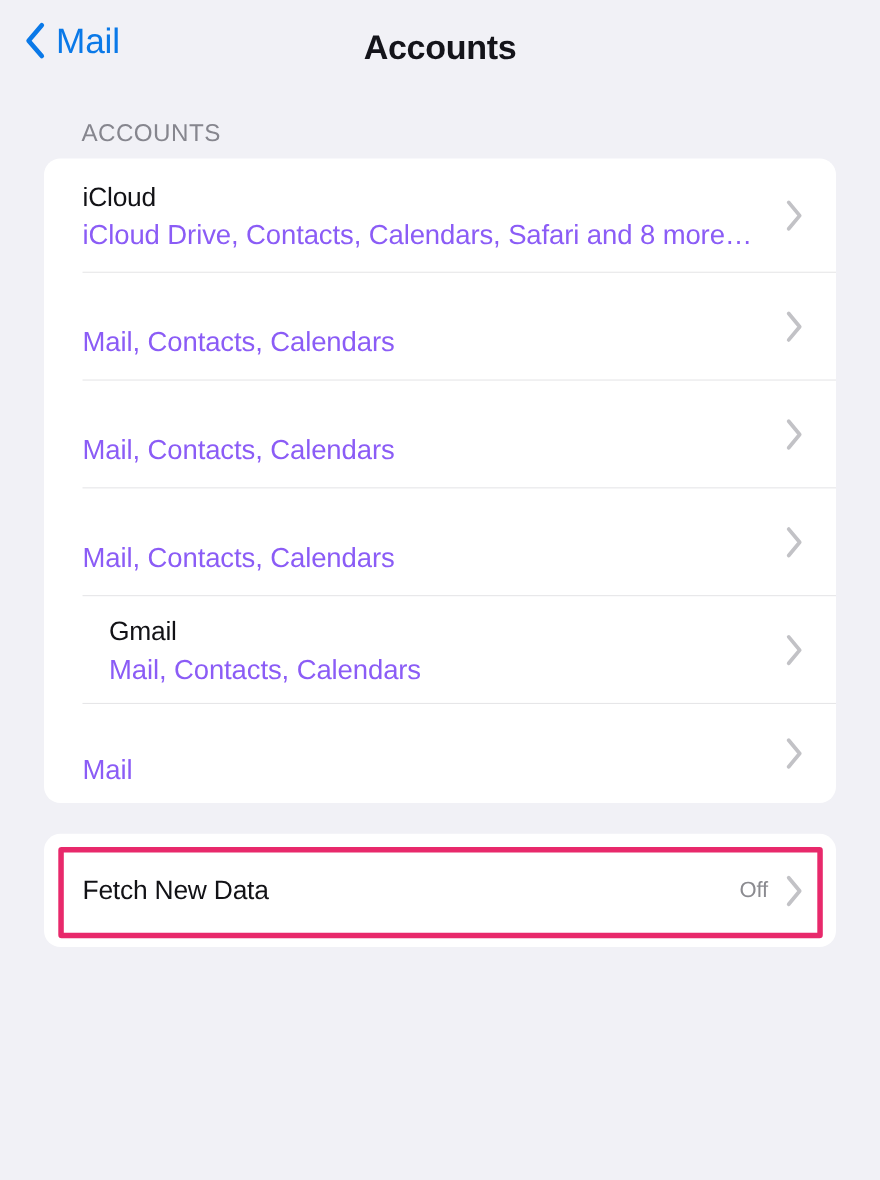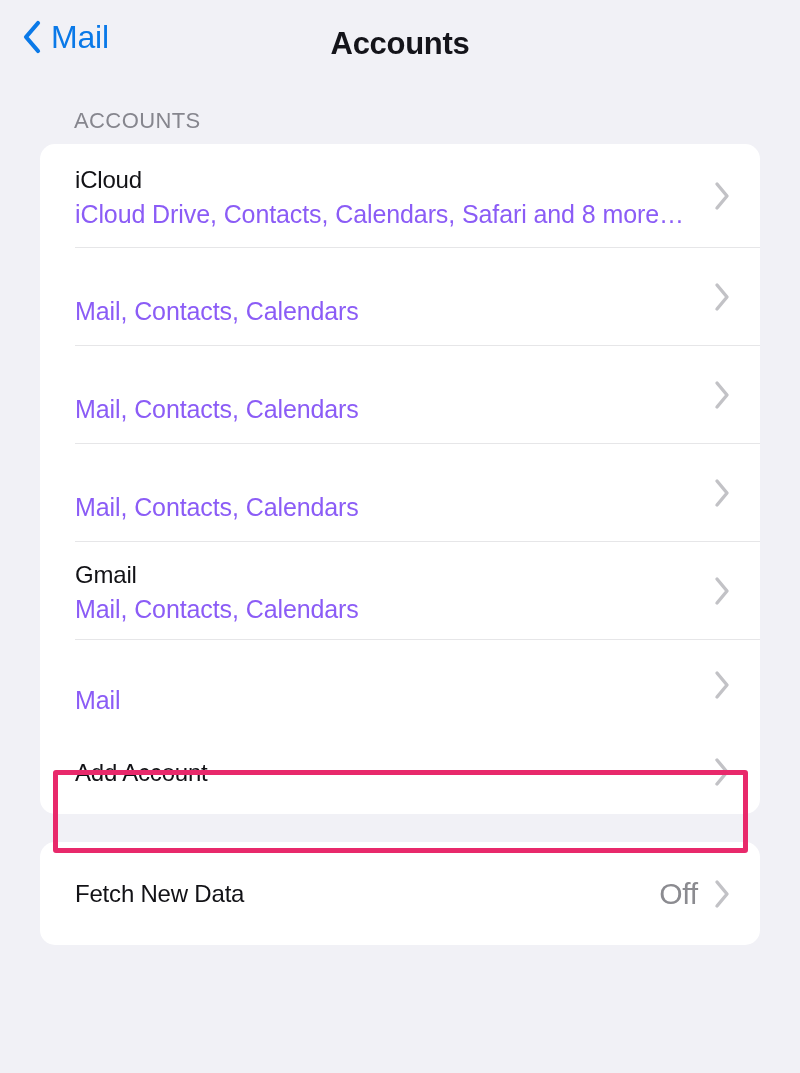--- a/index.html
+++ b/index.html
@@ -118,21 +118,21 @@
     white-space: nowrap;
     overflow: hidden;
   }
 
   .row-sub:empty { display: none; }
 
   
   .row.blank-title .texts { padding-top: 30px; }
 
   .row-value {
-    font-size: 30px;
+    font-size: 20px;
     color: #8b8b90;
     letter-spacing: -0.2px;
     margin-right: 14px;
   }
 
   .chevron {
     flex: 0 0 auto;
     width: 20px;
     height: 32px;
     display: block;
@@ -142,21 +142,21 @@
     height: 1px;
     background: #e6e6e8;
     margin-left: 35px;
   }
 
   
   .row.r-icloud   { min-height: 103px; }
   .row.r-blank1   { min-height: 97px; }
   .row.r-blank2   { min-height: 97px; }
   .row.r-blank3   { min-height: 97px; }
-  .row.r-gmail    { min-height: 97px; }
+  .row.r-gmail    { min-height: 97px; margin-left: 24px; }
   .row.r-blank4   { min-height: 90px; }
   .row.r-add      { min-height: 84px; }
   .row.r-fetch    { min-height: 103px; }
 
   
   .highlight-box {
     position: absolute;
     left: 53px;
     top: 770px;
     width: 695px;
@@ -244,29 +244,20 @@
   <div class="row r-blank4 blank-title">
     <div class="texts">
 
       <div class="row-sub">Mail</div>
     </div>
     <svg class="chevron" viewBox="0 0 20 32">
       <polyline points="5,4 15,16 5,28" fill="none" stroke="#c2c2c6" stroke-width="3.4" stroke-linecap="round" stroke-linejoin="round"></polyline>
     </svg>
   </div>
 
-  <div class="row r-add">
-    <div class="texts">
-      <div class="row-title">Add Account</div>
-
-    </div>
-    <svg class="chevron" viewBox="0 0 20 32">
-      <polyline points="5,4 15,16 5,28" fill="none" stroke="#c2c2c6" stroke-width="3.4" stroke-linecap="round" stroke-linejoin="round"></polyline>
-    </svg>
-  </div>
 
 </div>
 
 <div class="card fetch-card">
   <div class="row r-fetch">
     <div class="texts">
       <div class="row-title">Fetch New Data</div>
 
     </div>
     <div class="row-value">Off</div>

